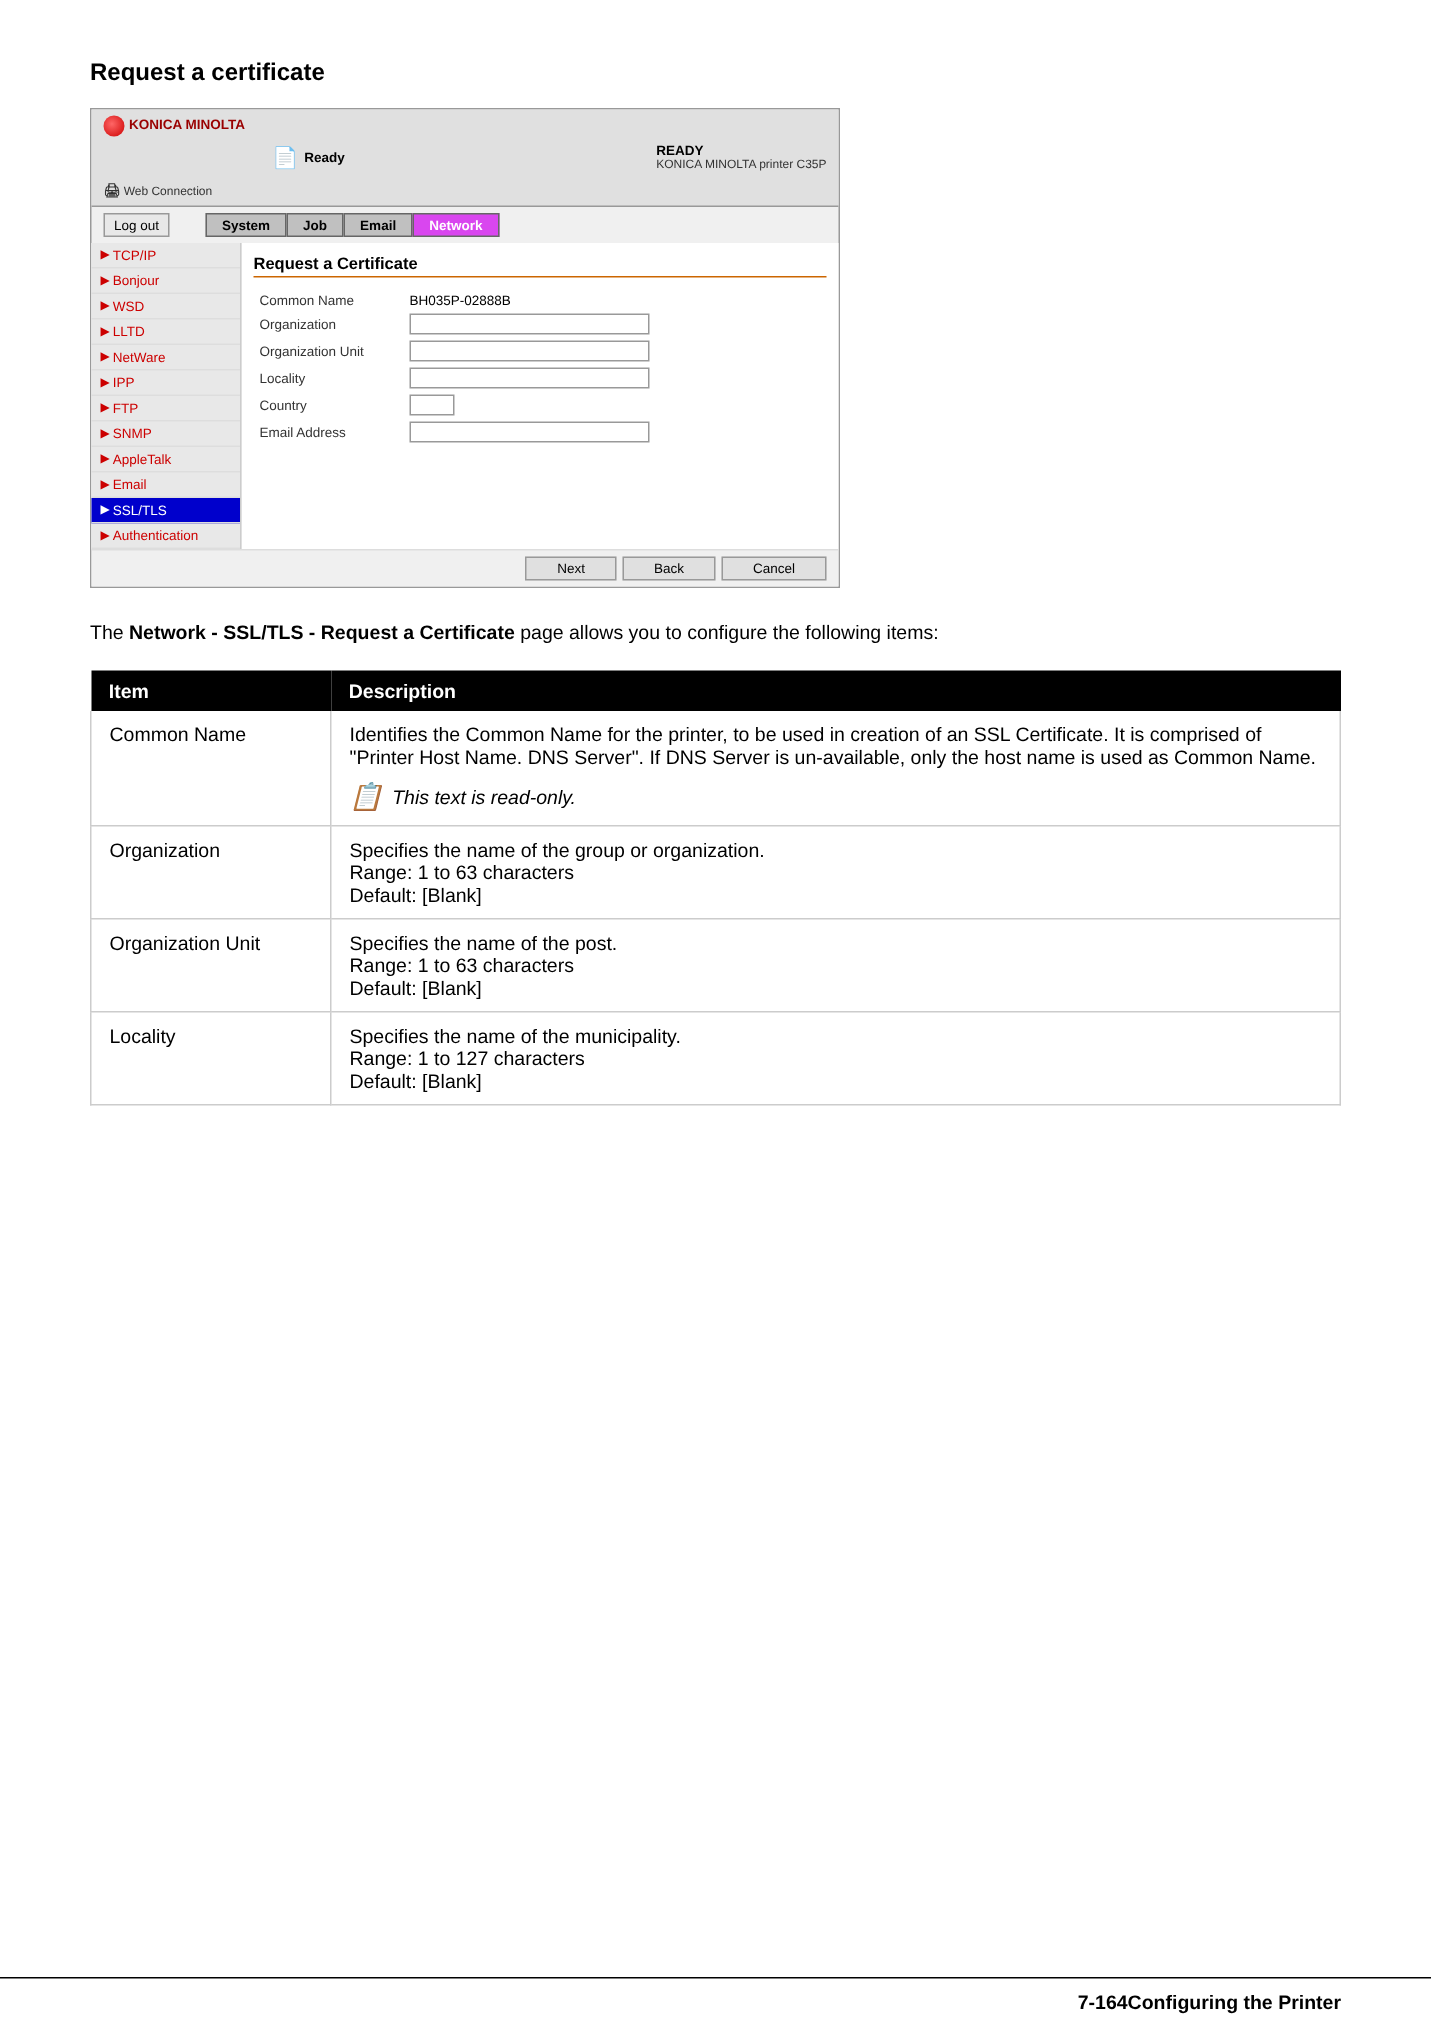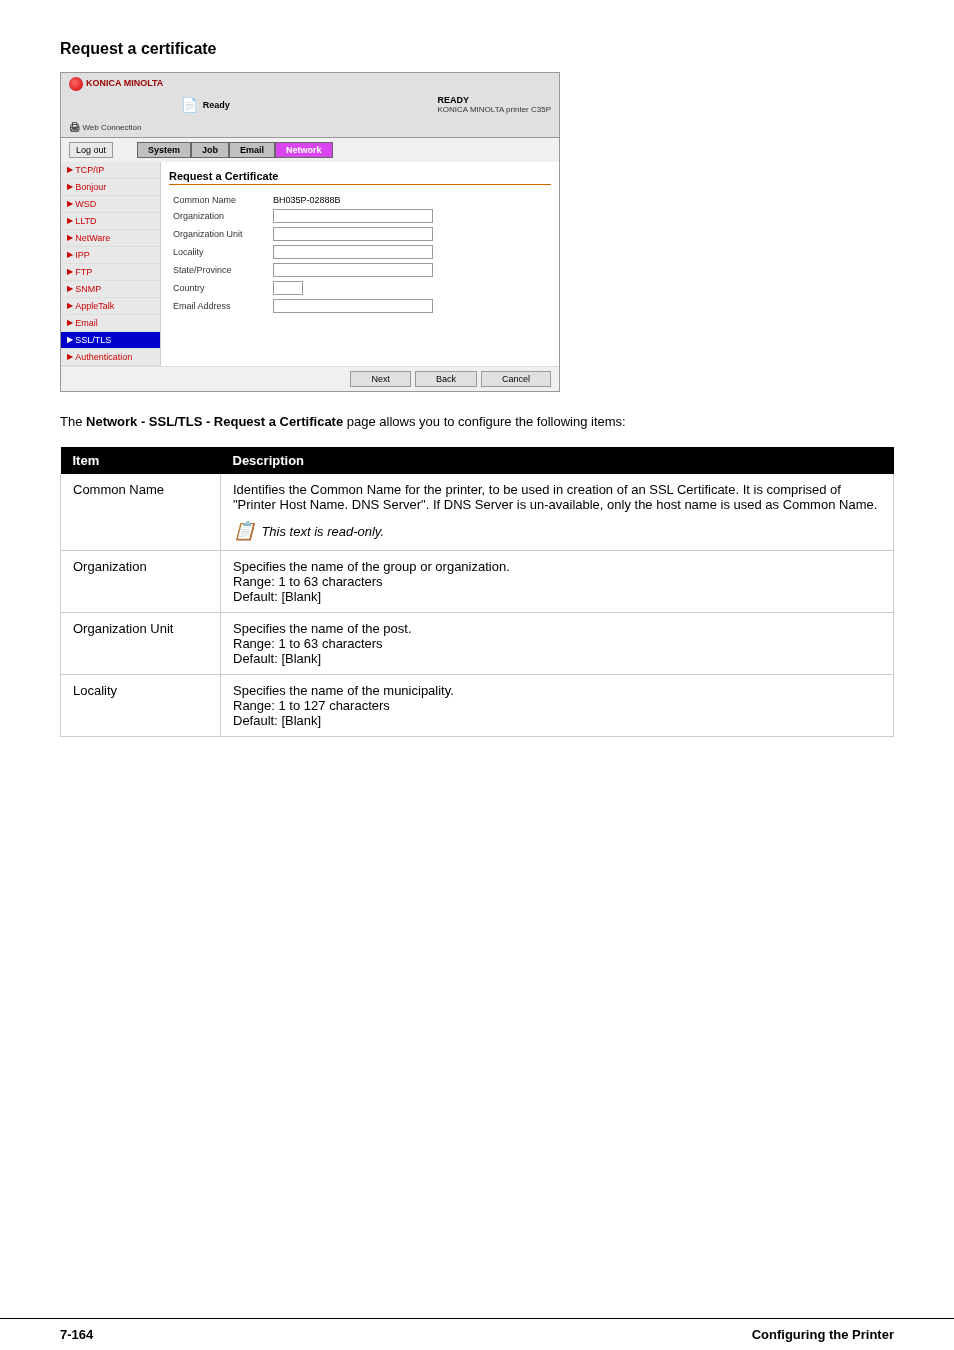--- a/index.html
+++ b/index.html
@@ -272,21 +272,21 @@
 
     
     .page-footer {
       position: fixed;
       bottom: 0;
       left: 0;
       width: 954px;
       border-top: 1px solid #000;
       padding: 8px 60px;
       display: flex;
-      justify-content: space-between;
+      justify-content: flex-end;
       align-items: center;
       font-size: 13px;
       background: #fff;
     }
 
     .footer-page {
       font-weight: bold;
     }
 
     .footer-chapter {
@@ -400,24 +400,20 @@
         <tr>
           <td>Organization</td>
           <td><input type="text" class="form-input" value="" style=""></td>
         </tr>
         <tr>
           <td>Organization Unit</td>
           <td><input type="text" class="form-input" value="" style=""></td>
         </tr>
         <tr>
           <td>Locality</td>
-          <td><input type="text" class="form-input" value="" style=""></td>
-        </tr>
-        <tr>
-          <td>State/Province</td>
           <td><input type="text" class="form-input" value="" style=""></td>
         </tr>
         <tr>
           <td>Country</td>
           <td><input type="text" class="form-input short" value="" style=""></td>
         </tr>
         <tr>
           <td>Email Address</td>
           <td><input type="text" class="form-input" value="" style=""></td>
         </tr>

